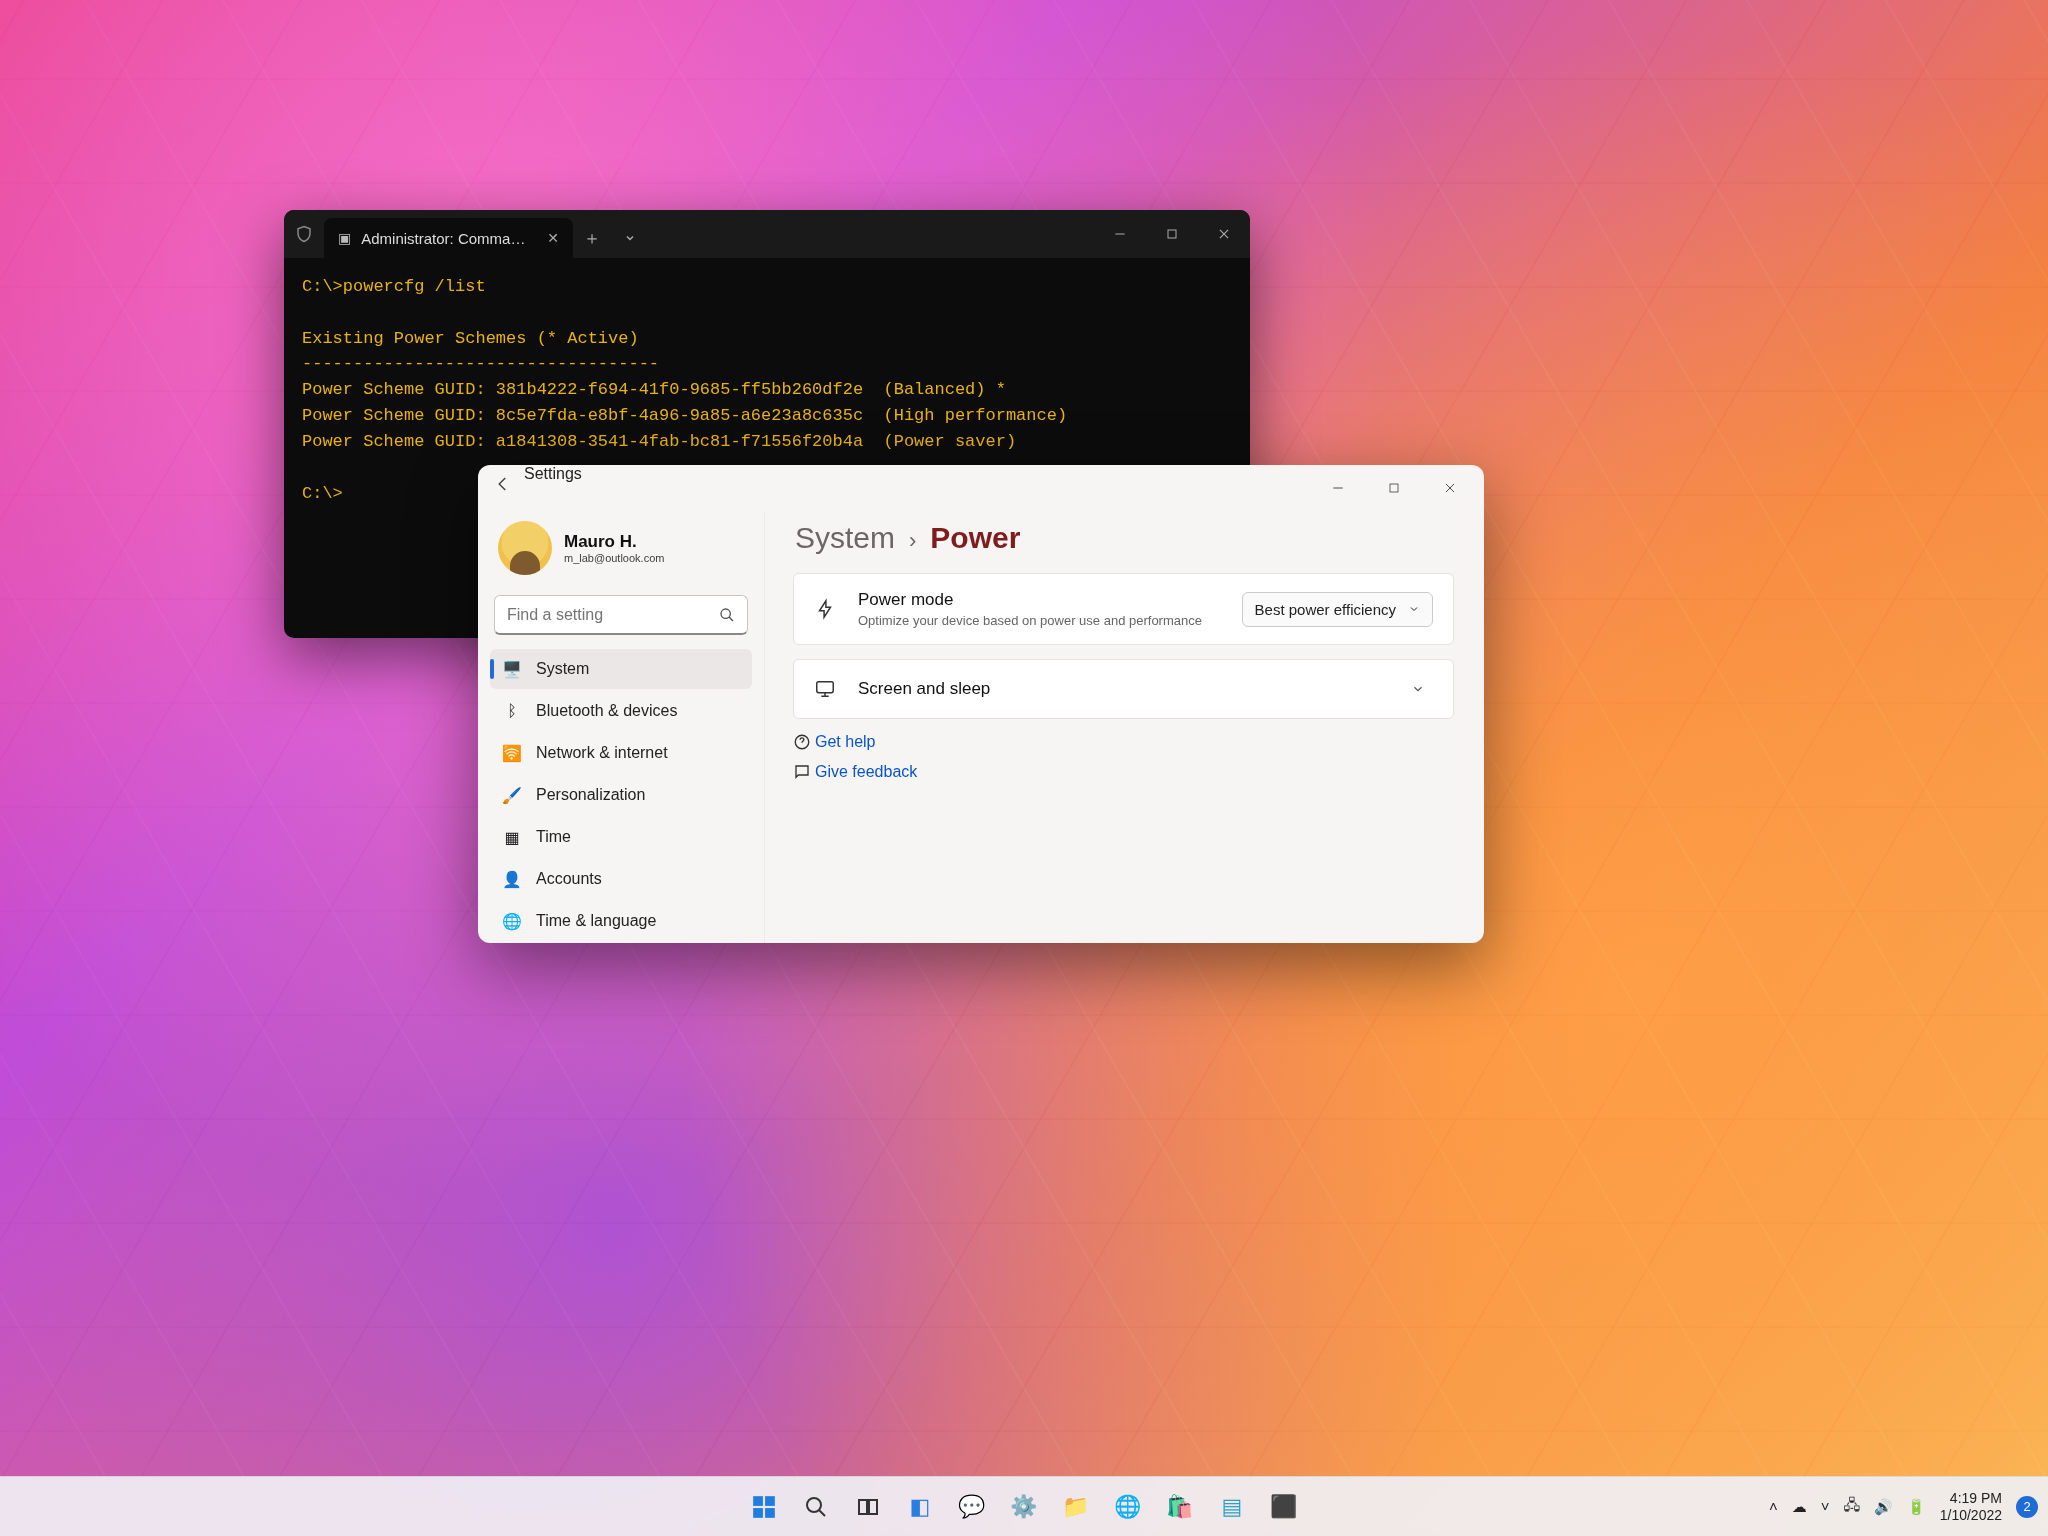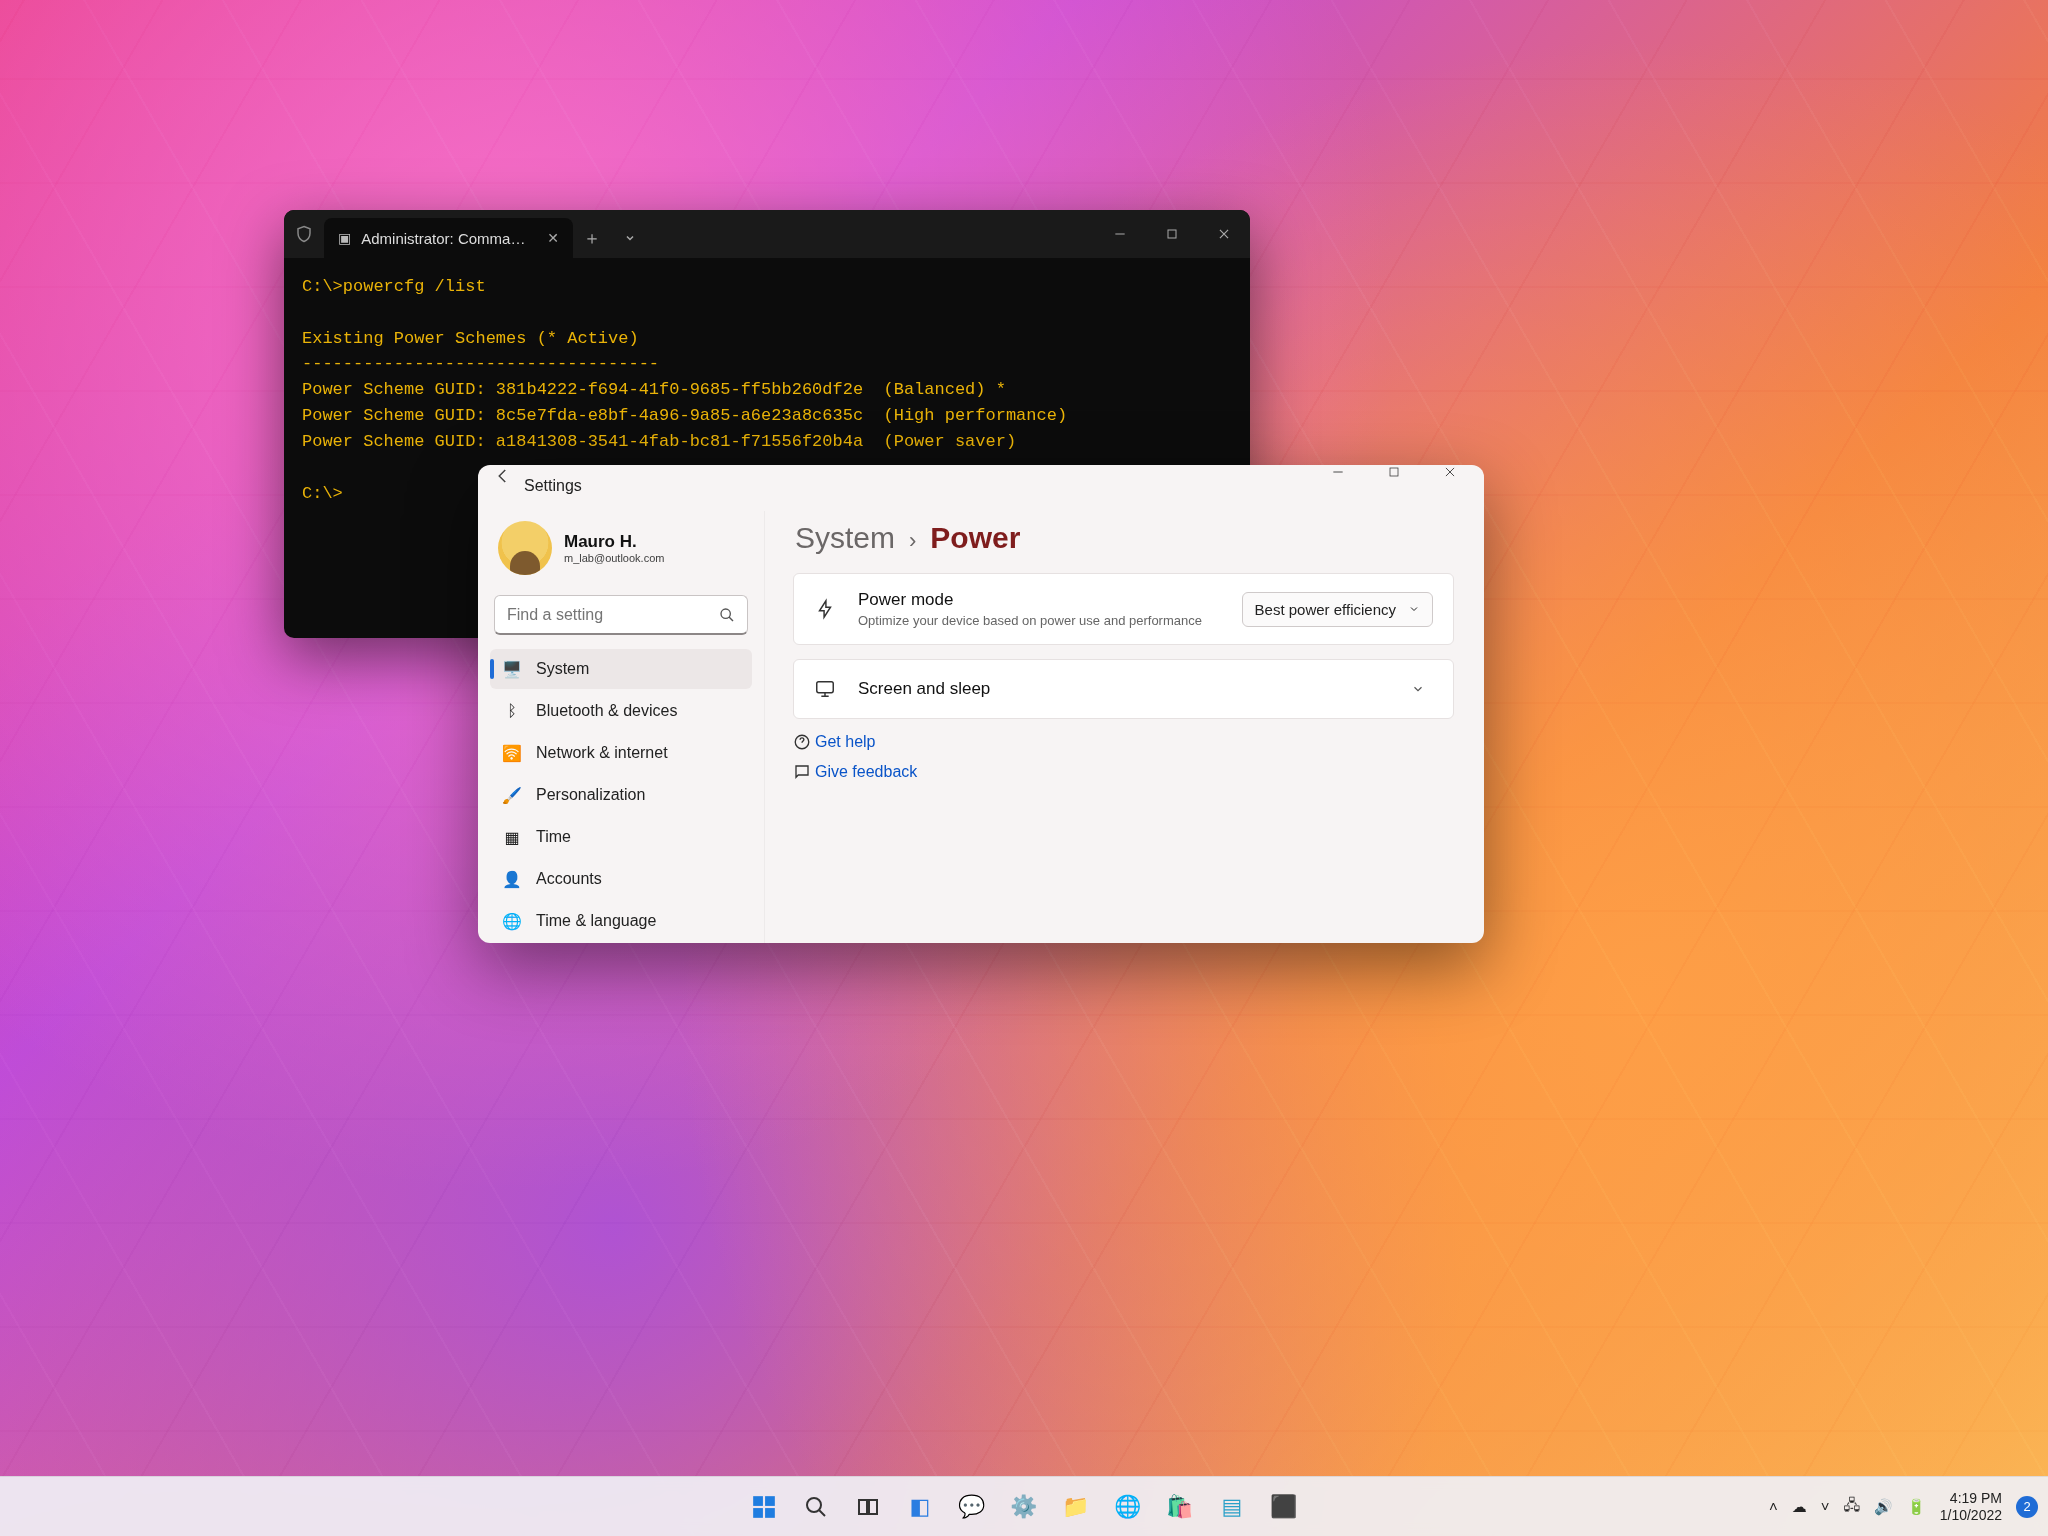--- a/index.html
+++ b/index.html
@@ -70,21 +70,21 @@
   .settings {
     position:absolute; left: 478px; top: 465px;
     width: 1006px; height: 478px;
     background:#f7f4f4;
     border-radius: 12px;
     box-shadow: 0 24px 70px rgba(0,0,0,.45);
     display:flex; flex-direction:column;
     overflow:hidden;
   }
   .settings-titlebar {
-    height: 46px; display:flex; align-items:flex-end; padding: 16px 6px;
+    height: 46px; display:flex; align-items:flex-start; padding: 0 6px;
   }
   .settings-titlebar .back {
     width:38px; height:38px; display:flex; align-items:center; justify-content:center;
     color:#444; font-size:18px;
   }
   .settings-titlebar .title { font-size:16px; color:#222; margin-left:2px;}
   .settings-titlebar .winctrls { margin-left:auto; display:flex; }
   .settings-titlebar .winctrls > div { width:56px; height:46px; display:flex; align-items:center; justify-content:center; color:#333;}
 
   .settings-body { flex:1; display:flex; overflow:hidden;justify-content:flex-end; }

